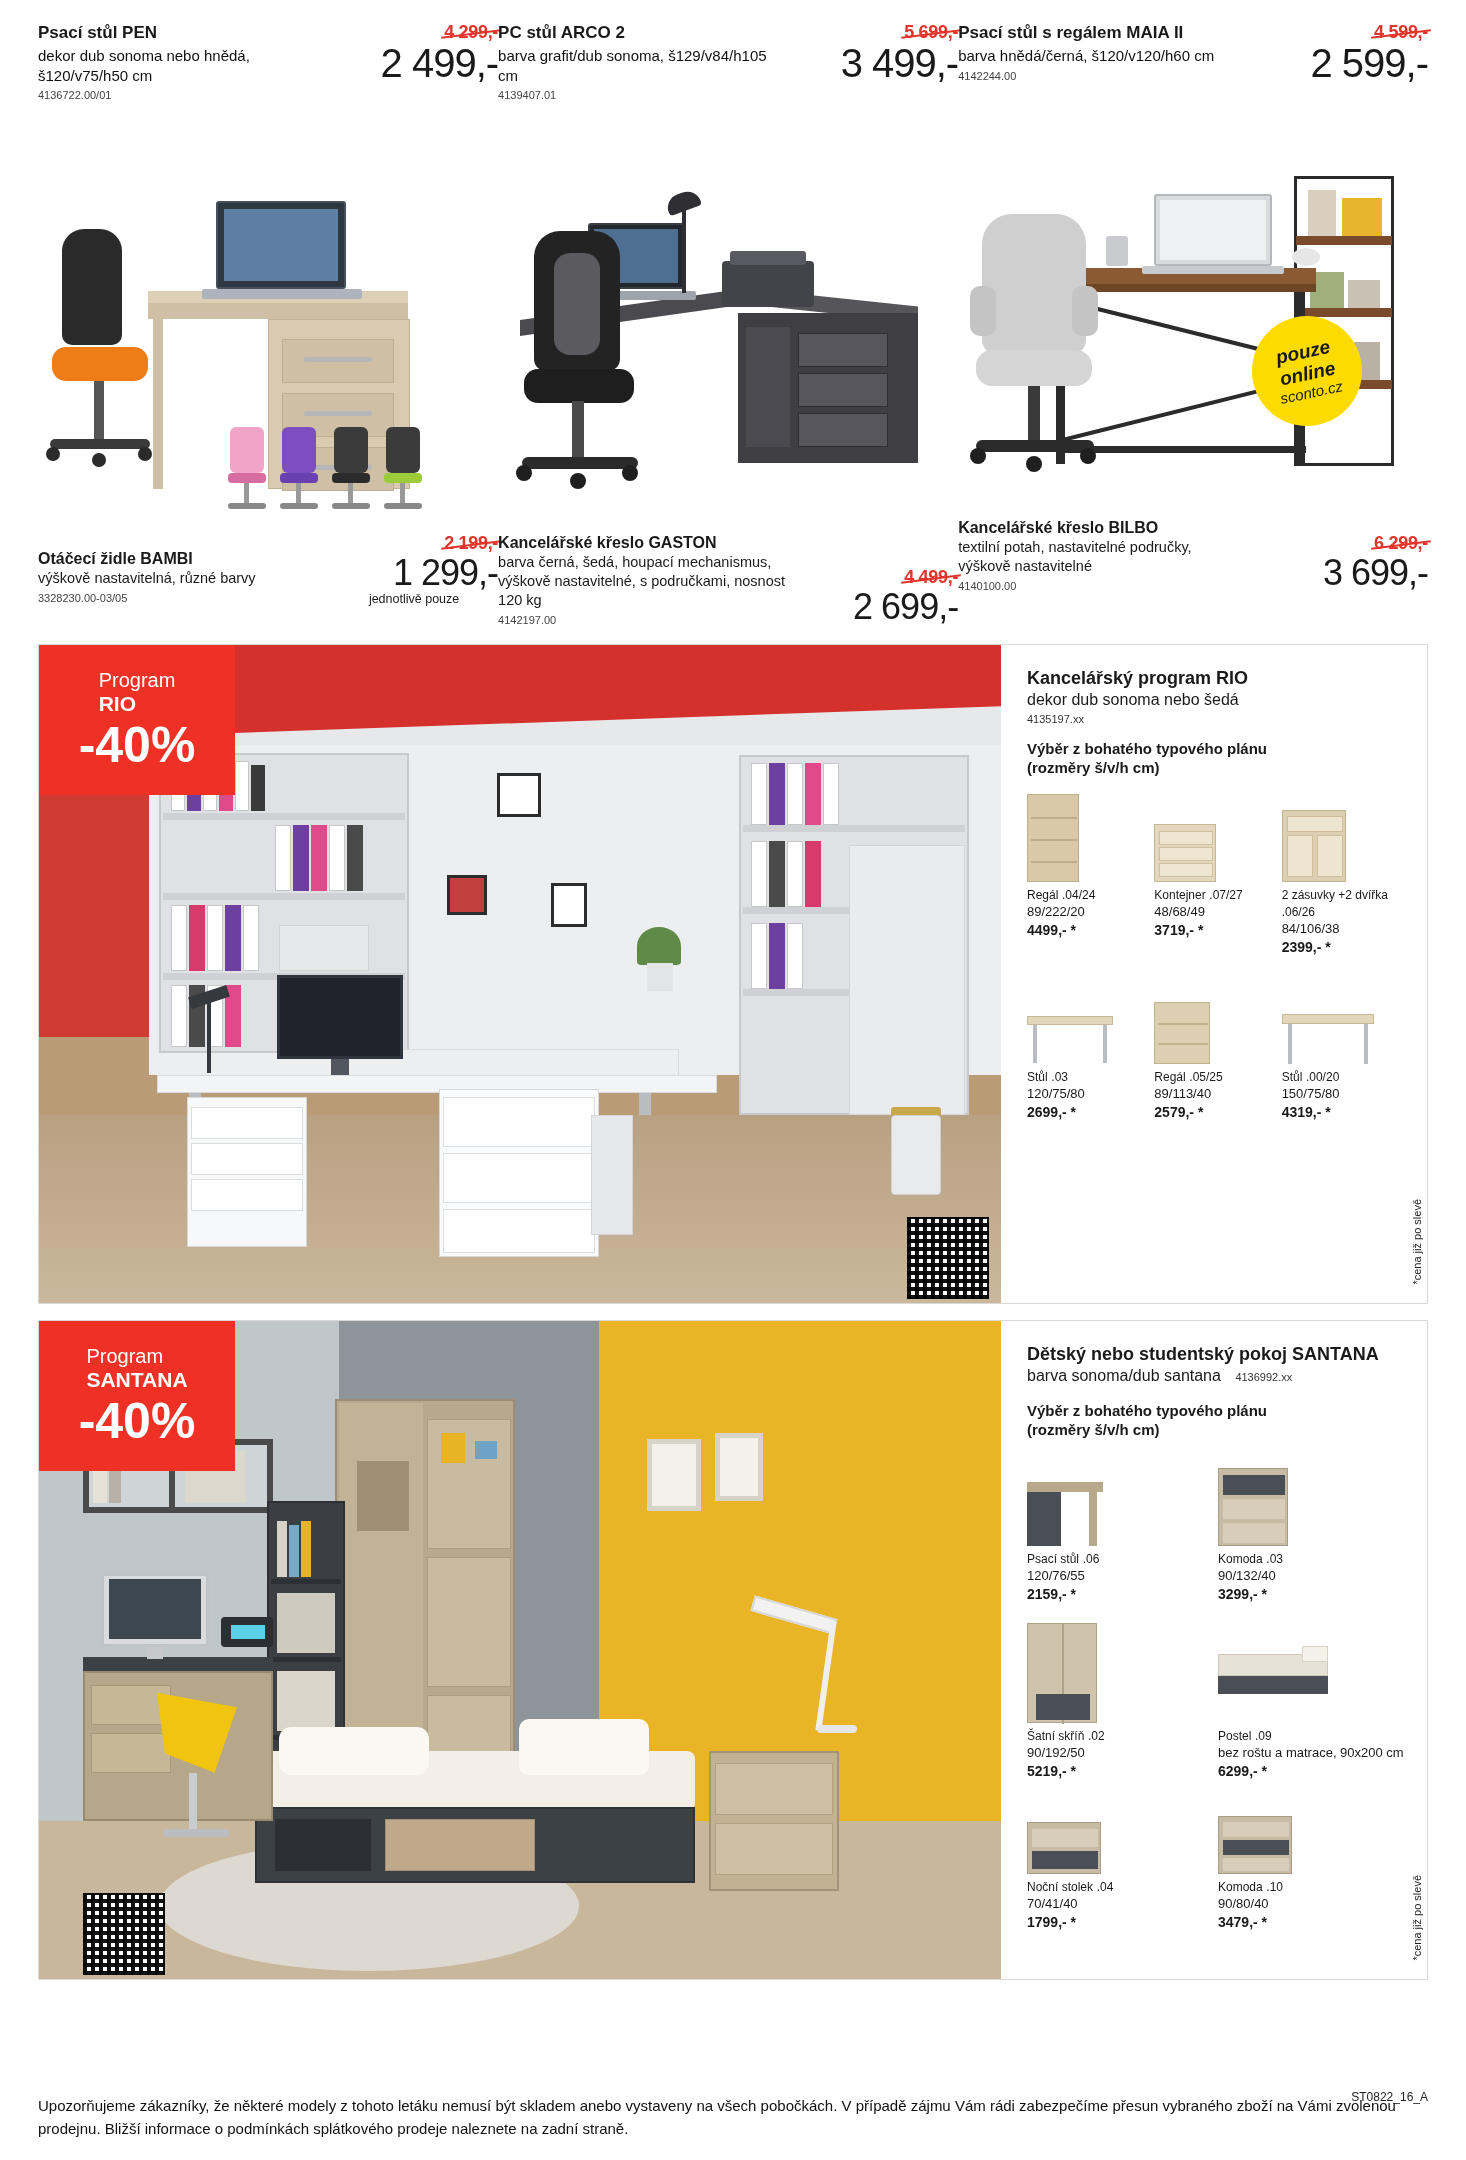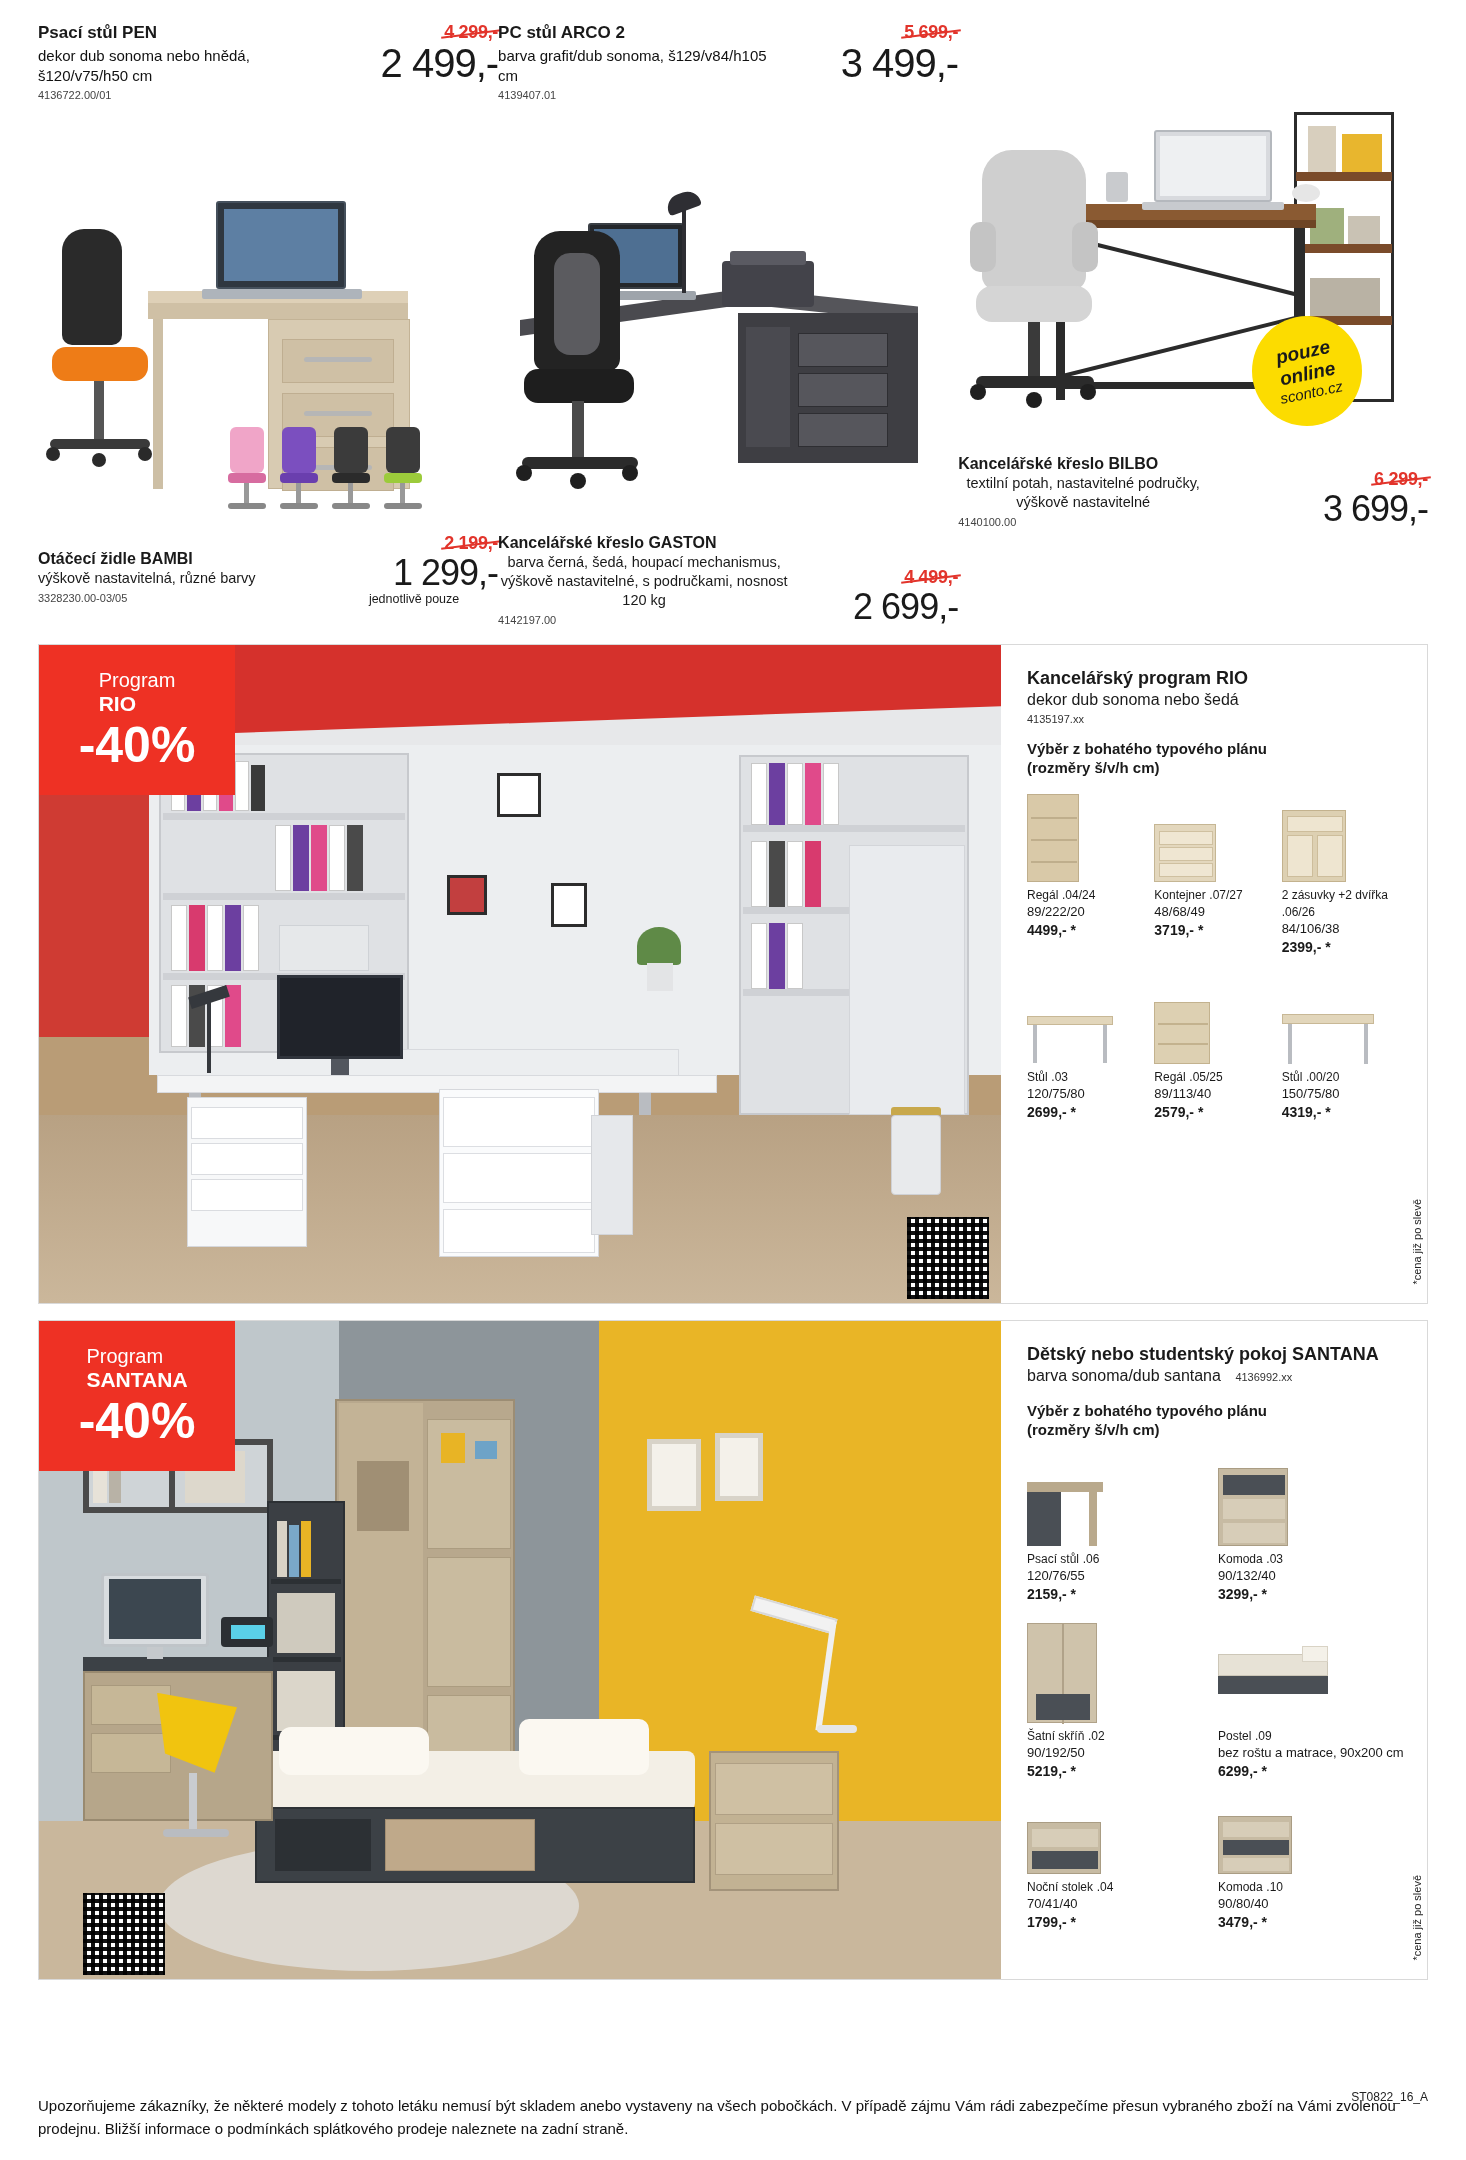--- a/index.html
+++ b/index.html
@@ -37,21 +37,21 @@
   .new-price { font-size:40px; font-weight:normal; letter-spacing:-1px; margin-top:-2px; }
   .new-price.small { font-size:36px; }
 
   
   .photo { position:relative; width:100%; }
 
   
   .sec-row { display:flex; justify-content:space-between; align-items:flex-end; margin-top:12px; }
   .sec-left { max-width:290px; }
   .sec-title { font-size:16px; font-weight:bold; line-height:1.25; }
-  .sec-desc { font-size:14.5px; line-height:1.3;text-align:center; }
+  .sec-desc { font-size:14.5px; line-height:1.3; }
   .sec-code { font-size:11px; color:#444; display:inline; }
   .sub-note { font-size:12.5px; text-align:center; margin-top:-2px; }
 
   
   .banner { position:relative; margin-top:16px; border:1px solid #d9d9d9; background:#fff; display:flex; }
   .banner-photo { position:relative; overflow:hidden; }
   .banner-side { flex:1; padding:22px 18px 14px 26px; position:relative; }
 
   .flag {
     position:absolute; left:0; top:0; width:196px; height:150px;
@@ -234,20 +234,31 @@
           <div class="sec-code">4142197.00</div>
         </div>
         <div class="price-box">
           <div class="old-price">4 499,-</div>
           <div class="new-price small">2 699,-</div>
         </div>
       </div>
     </div>
 
     <div class="col right">
+      <div class="prod-head">
+        <div>
+          <div class="p-title">Psací stůl s regálem MAIA II</div>
+          <div class="p-desc">barva hnědá/černá, š120/v120/h60 cm</div>
+          <div class="p-code">4142244.00</div>
+        </div>
+        <div class="price-box">
+          <div class="old-price">4 599,-</div>
+          <div class="new-price">2 599,-</div>
+        </div>
+      </div>
 
       <div class="photo" style="height:420px;">
 
         <div class="sq" style="left:336px;top:90px;width:100px;height:290px;border:3px solid #2b2b2b;"></div>
         <div class="sq" style="left:338px;top:150px;width:96px;height:9px;background:#7a4b2a;"></div>
         <div class="sq" style="left:338px;top:222px;width:96px;height:9px;background:#7a4b2a;"></div>
         <div class="sq" style="left:338px;top:294px;width:96px;height:9px;background:#7a4b2a;"></div>
         <div class="sq" style="left:350px;top:104px;width:28px;height:46px;background:#d8cfbe;"></div>
         <div class="sq" style="left:384px;top:112px;width:40px;height:38px;background:#e8b62e;"></div>
         <div class="sq" style="left:352px;top:186px;width:34px;height:36px;background:#9fb07d;"></div>

